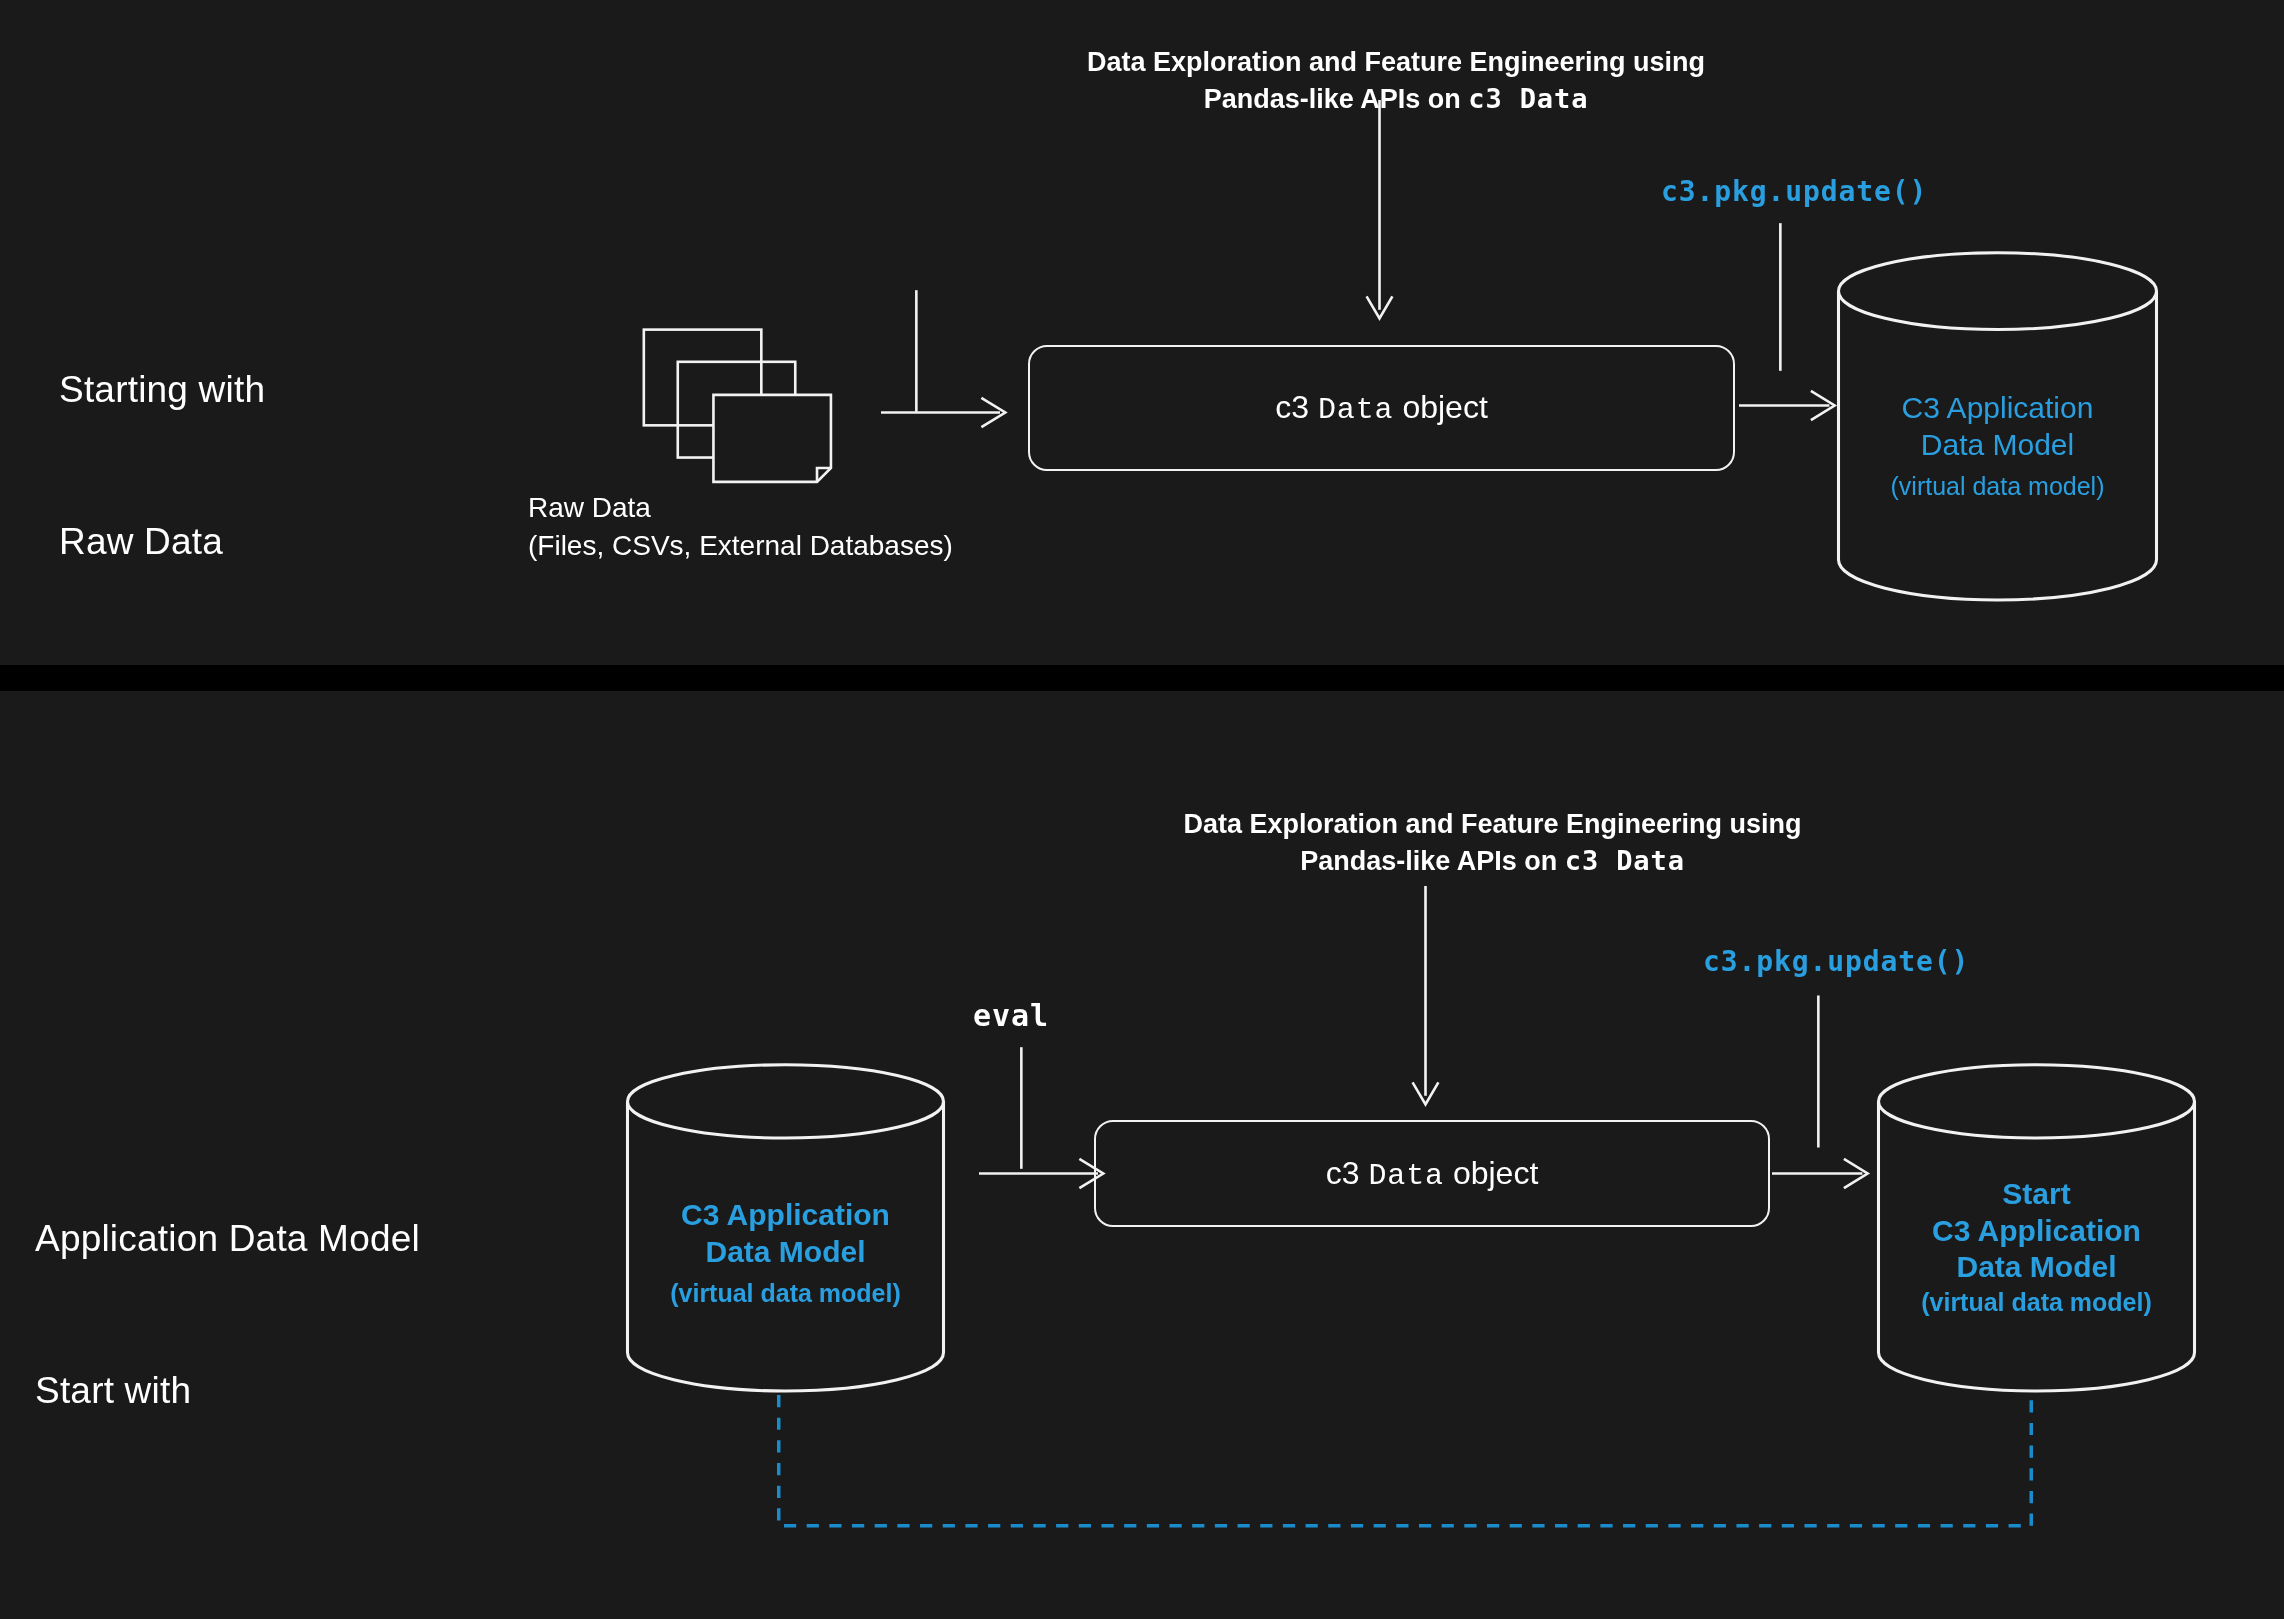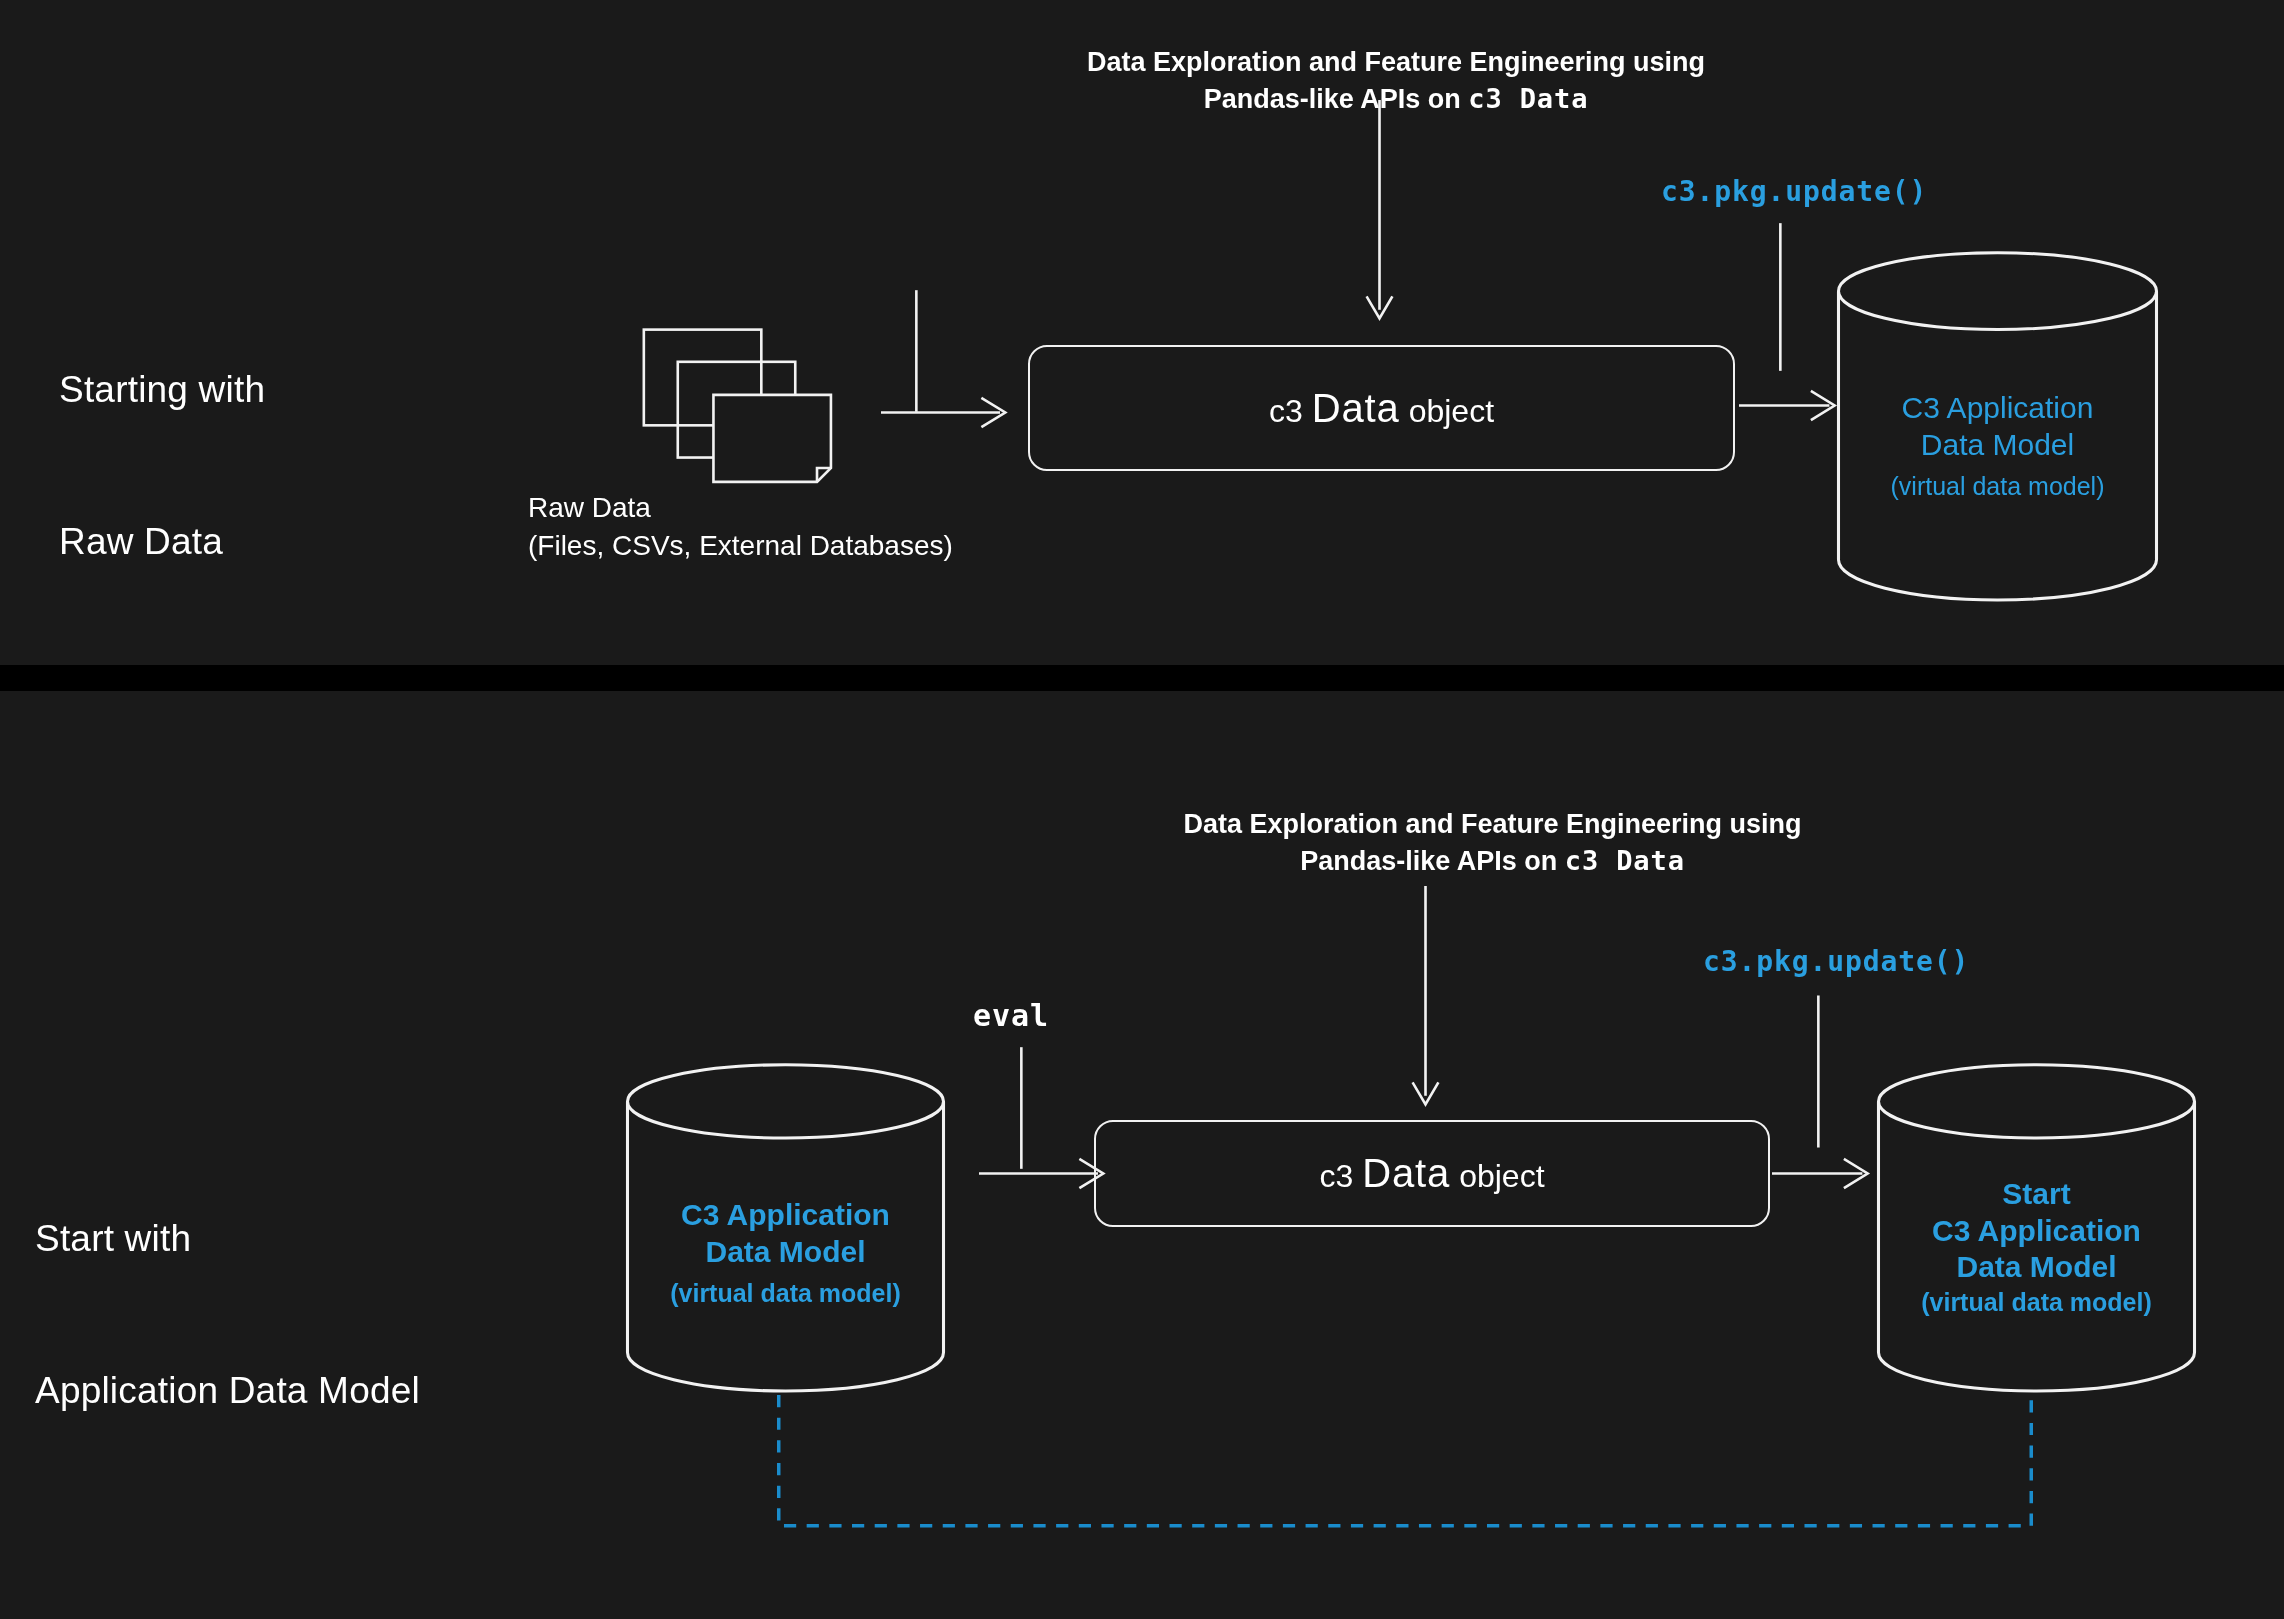--- a/index.html
+++ b/index.html
@@ -94,22 +94,22 @@
     display: flex;
     align-items: center;
     justify-content: center;
   }
   .node-box .label {
     color: #ffffff;
     font-size: 32px;
     white-space: nowrap;
   }
   .node-box .label .mono {
-    font-family: Liberation Sans, sans-serif;
-    font-size: 40px;
+    font-family: Liberation Mono, monospace;
+    font-size: 30px;
     letter-spacing: 0.9px;
   }
 
   
   .cylinder {
     position: absolute;
   }
   .cylinder svg {
     position: absolute;
     inset: 0;
@@ -226,22 +226,22 @@
       <ellipse cx="186" cy="46" rx="182" ry="44" fill="none" stroke="#f2f2f2" stroke-width="3.5"></ellipse>
     </svg>
     <div class="cyl-text cyl-title" style="top:103px;">
       <span>C3 Application</span><br>
       <span>Data Model</span>
     </div>
     <div class="cyl-text cyl-sub" style="top:221px;">(virtual data model)</div>
   </div>
 
   <div class="side-caption" style="left:35px; top:1128px;">
+    <span class="ln">Application Data Model</span>
     <span class="ln">Start with</span>
-    <span class="ln">Application Data Model</span>
   </div>
 
   <div class="headline" style="left:1174px; top:807px; width:637px;">
     <span>Data Exploration and Feature Engineering using</span><br>
     <span>Pandas-like  APIs on </span><span class="mono">c3 Data</span>
   </div>
 
   <svg class="conn" style="left:1408px; top:886px; width:35px; height:236px;" viewBox="0 0 40 270">
     <line x1="20" y1="0" x2="20" y2="240" stroke="#f2f2f2" stroke-width="3"></line>
     <polyline points="6,226 20,250 34,226" stroke="#f2f2f2" stroke-width="3" stroke-linecap="square"></polyline>

